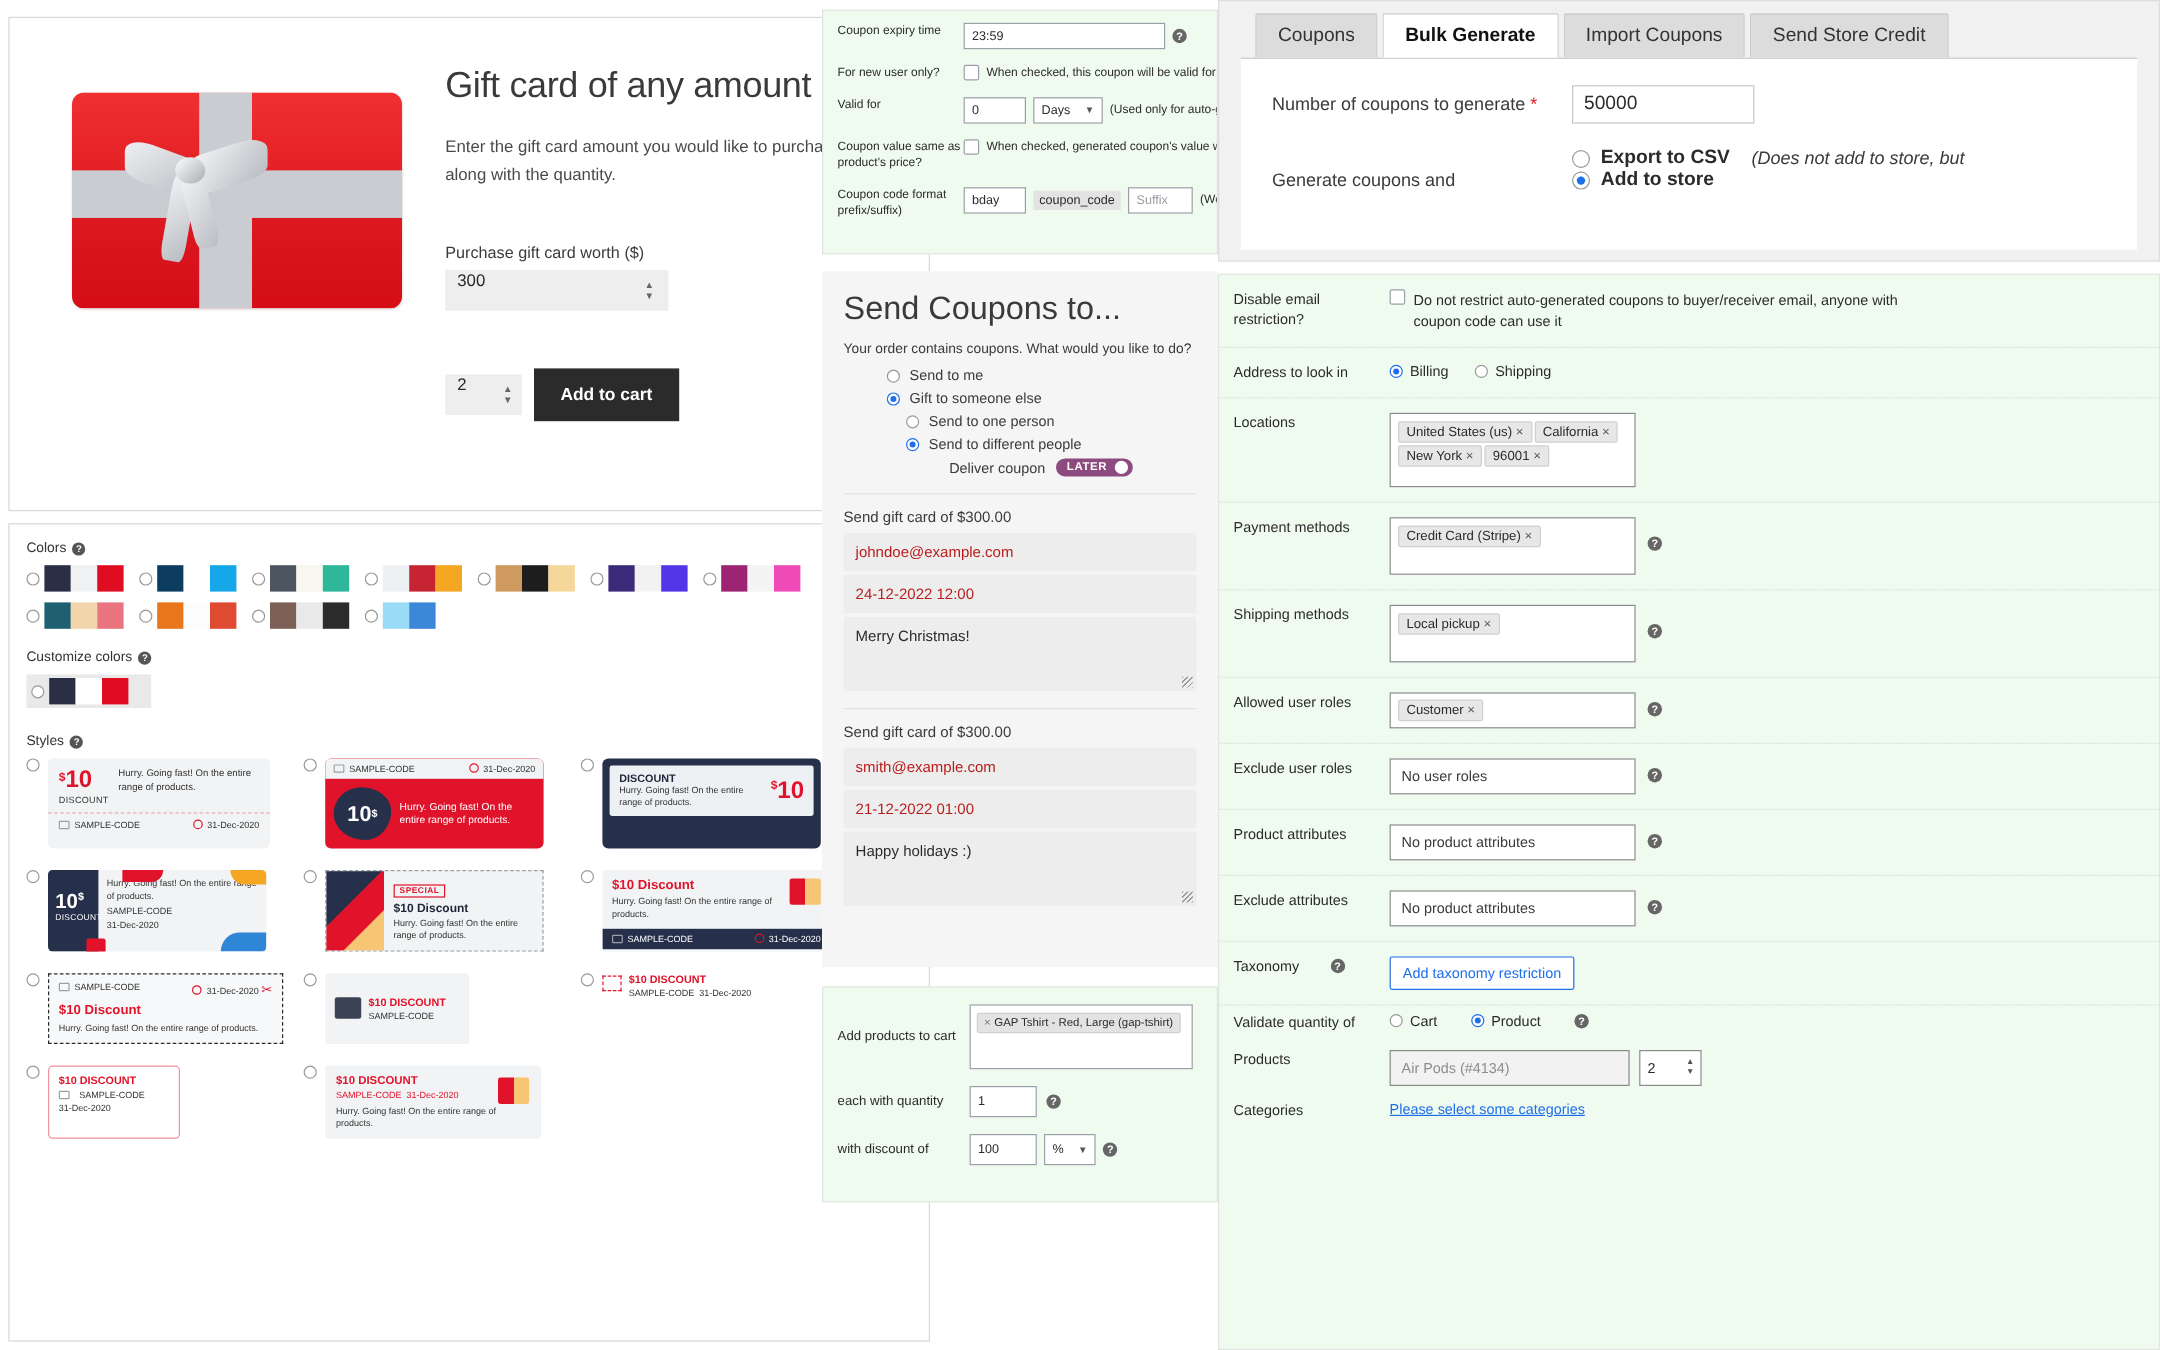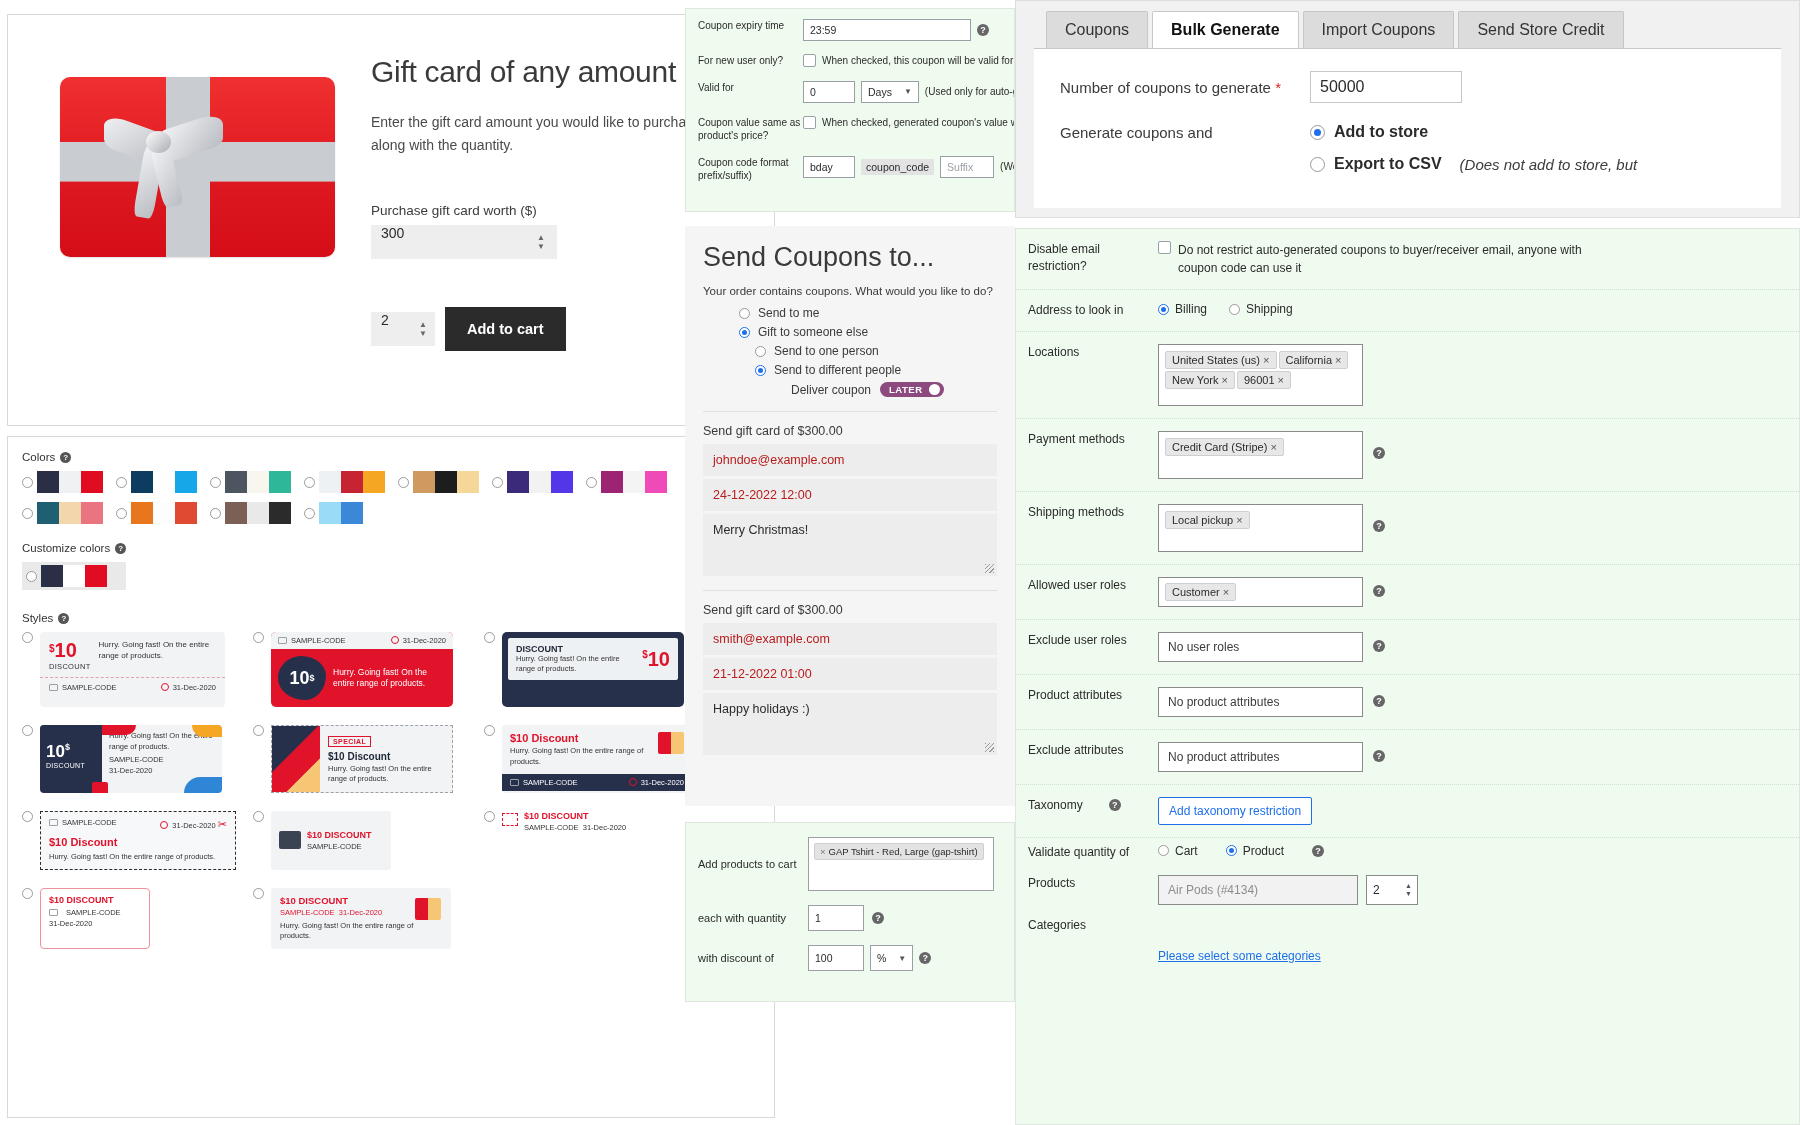--- a/index.html
+++ b/index.html
@@ -99,21 +99,21 @@
 
   .cp3 { width:182px; background:#26304a; border-radius:5px; padding:6px; }
   .cp3 .inner { background:#eef1f4; padding:6px 8px; display:flex; align-items:center; gap:6px;
                 border-radius:2px; }
   .cp3 .t1 { font-size:9px; font-weight:700; color:#1e2638; }
   .cp3 .t2 { font-size:7.5px; color:#333; line-height:1.35; }
   .cp3 .amt { color:#e1132b; font-weight:700; font-size:20px; line-height:1; }
   .cp3 .amt sup { font-size:10px; }
 
   .cp4 { width:182px; height:68px; background:#f1f3f5; border-radius:4px; overflow:hidden; display:flex; position:relative; }
-  .cp4 .dark { width:62px; background:#26304a; color:#fff; padding:6px; position:relative; flex:none; }
+  .cp4 .dark { width:42px; background:#26304a; color:#fff; padding:6px; position:relative; flex:none; }
   .cp4 .dark .n { font-size:17px; font-weight:700; line-height:1; margin-top:12px; }
   .cp4 .dark .n sup { font-size:9px; }
   .cp4 .dark .d { font-size:7px; letter-spacing:.3px; margin-top:2px; }
   .cp4 .r { padding:6px 7px; font-size:7.5px; color:#333; line-height:1.4; }
   .cp4 .sq1 { position:absolute; left:62px; top:0; width:34px; height:10px; background:#e1132b; border-radius:0 0 18px 0;}
   .cp4 .sq2 { position:absolute; right:0; top:0; width:30px; height:12px; background:#f5a623; border-radius:0 0 0 18px;}
   .cp4 .sq3 { position:absolute; right:0; bottom:0; width:38px; height:16px; background:#2f86d6; border-radius:22px 0 0 0;}
   .cp4 .sq4 { position:absolute; left:0; top:0; width:8px; height:14px; background:#18a48c;}
   .badge-tag { width:16px; height:16px; background:#e1132b; border-radius:2px; position:absolute; }
 
@@ -233,21 +233,21 @@
   .tokbox2 { border:1px solid #8a8a8a; background:#fff; padding:5px; }
   .tok2 { display:inline-block; background:#e7e7e7; border:1px solid #cfcfcf; font-size:11px;
           padding:2px 6px; border-radius:2px; color:#2b2b2b; margin:1px; }
   .tok2 .x { color:#555; }
   .field2 { border:1px solid #8a8a8a; background:#fff; height:30px; width:200px;
             display:flex; align-items:center; padding:0 9px; font-size:12px; color:#3b3b3b; }
   .field2.ph { color:#8d8d8d; background:#f2f2f2; }
   .radio-sm { display:flex; align-items:center; gap:6px; font-size:12px; color:#2b2b2b; }
   .btn-link { border:1px solid #1f6feb; color:#1f6feb; background:#fff; font-size:12px;
               padding:6px 10px; border-radius:2px; font-family:inherit; }
-  .link-blue { color:#1f6feb; font-size:12px; text-decoration:underline;margin-top:32px; }
+  .link-blue { color:#1f6feb; font-size:12px; text-decoration:underline; }
   .rs-head { font-size:16px; font-weight:700; color:#111; padding:14px 12px 8px; }
   .stepper { border:1px solid #8a8a8a; background:#fff; height:30px; width:52px; display:flex;
              align-items:center; padding:0 6px; font-size:12px; position:relative; }
   .stepper .arrows { position:absolute; right:5px; font-size:7px; line-height:8px; color:#555; }
 </style>
 </head>
 <body>
 
 <div class="col" id="col-left">
 
@@ -716,33 +716,33 @@
     <div class="tab-body">
       <div class="bg-row">
         <div class="bg-lab">
           <span>Number of coupons to generate</span>
           <span class="req">*</span>
         </div>
         <div id="num-coupons">
           <span>50000</span>
         </div>
       </div>
-      <div class="bg-row" style="margin-bottom:14px">
-        <div class="bg-lab">Generate coupons and</div>
-        <div class="bg-opt">
-          <span class="radio-lg on"></span>
-          <span>Add to store</span>
-        </div>
-      </div>
       <div class="bg-row" style="margin-bottom:0">
         <div class="bg-lab"></div>
         <div class="bg-opt">
           <span class="radio-lg"></span>
           <span>Export to CSV</span>
           <span class="bg-note">(Does not add to store, but </span>
+        </div>
+      </div>
+      <div class="bg-row" style="margin-bottom:14px">
+        <div class="bg-lab">Generate coupons and</div>
+        <div class="bg-opt">
+          <span class="radio-lg on"></span>
+          <span>Add to store</span>
         </div>
       </div>
     </div>
   </div>
 
   <div id="restrictions">
 
     <div class="rs-row">
       <div class="rs-lab">Disable email restriction?</div>
       <div class="rs-val" style="gap:7px">

